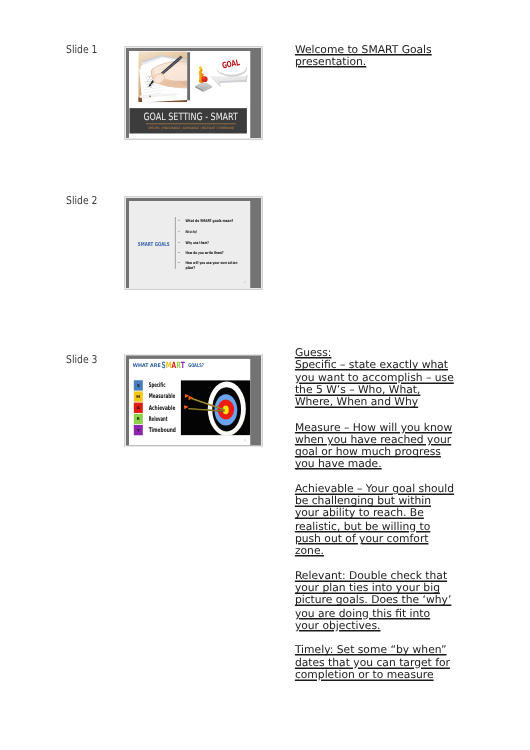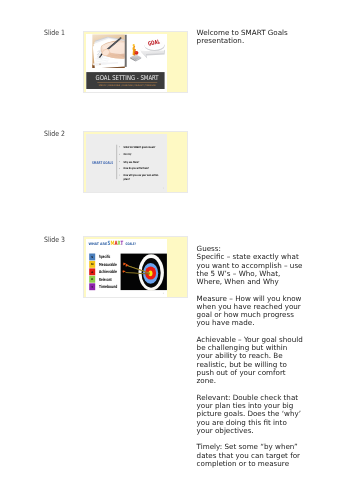--- a/index.html
+++ b/index.html
@@ -3,22 +3,22 @@
 <meta charset="utf-8">
 <style>
   html,body{margin:0;padding:0;background:#fff;}
   body{width:353px;height:500px;font-family:"DejaVu Sans",sans-serif;overflow:hidden;
        -webkit-font-smoothing:antialiased;}
   .page{position:relative;width:353px;height:500px;background:#fff;padding-left:12px;}
   .lbl{position:absolute;font-family:"DejaVu Sans Condensed","DejaVu Sans",sans-serif;
        font-size:7.3px;color:#3a3a3a;letter-spacing:0;white-space:nowrap;
        transform:scaleX(0.94);transform-origin:left top;}
   .desc{position:absolute;font-size:7.16px;line-height:8.26px;color:#1a1a1a;
-        white-space:pre-wrap;width:155px;}
-  .thumb{position:absolute;width:105px;height:62px;background:#fef9c3;
+        white-space:pre-wrap;width:155px;text-decoration:underline;}
+  .thumb{position:absolute;width:92px;height:62px;background:#737373;
          border:0.5px solid #e9e9e9;box-sizing:border-box;}
   .thumb .inner{position:absolute;left:1.7px;top:2.2px;width:81.3px;height:58.2px;overflow:hidden;}
 </style>
 </head>
 <body>
 
 <div class="page">
 
   <div class="lbl" style="left:43.5px;top:28.1px;">Slide 1</div>
   <div class="thumb" style="left:83.2px;top:30.6px;">
@@ -238,21 +238,21 @@
               <path d="M376 236 l26 12 -28 16 -2 -16 z"></path>
               <path d="M400 248 l28 14 -30 16 -2 -16 z"></path>
               <path d="M368 312 l30 10 -28 16 -4 -14 z"></path>
             </g>
           </g>
         </g>
         <text x="772" y="548" font-family="DejaVu Sans, sans-serif" font-size="16" fill="#9a9a9a" text-anchor="middle">3</text>
       </svg>
     </div>
   </div>
-  <div class="desc" style="left:196.6px;top:245px;">Guess:
+  <div class="desc" style="left:196.6px;top:231px;">Guess:
 Specific – state exactly what
 you want to accomplish – use
 the 5 W’s – Who, What,
 Where, When and Why
 
 Measure – How will you know
 when you have reached your
 goal or how much progress
 you have made.
 

